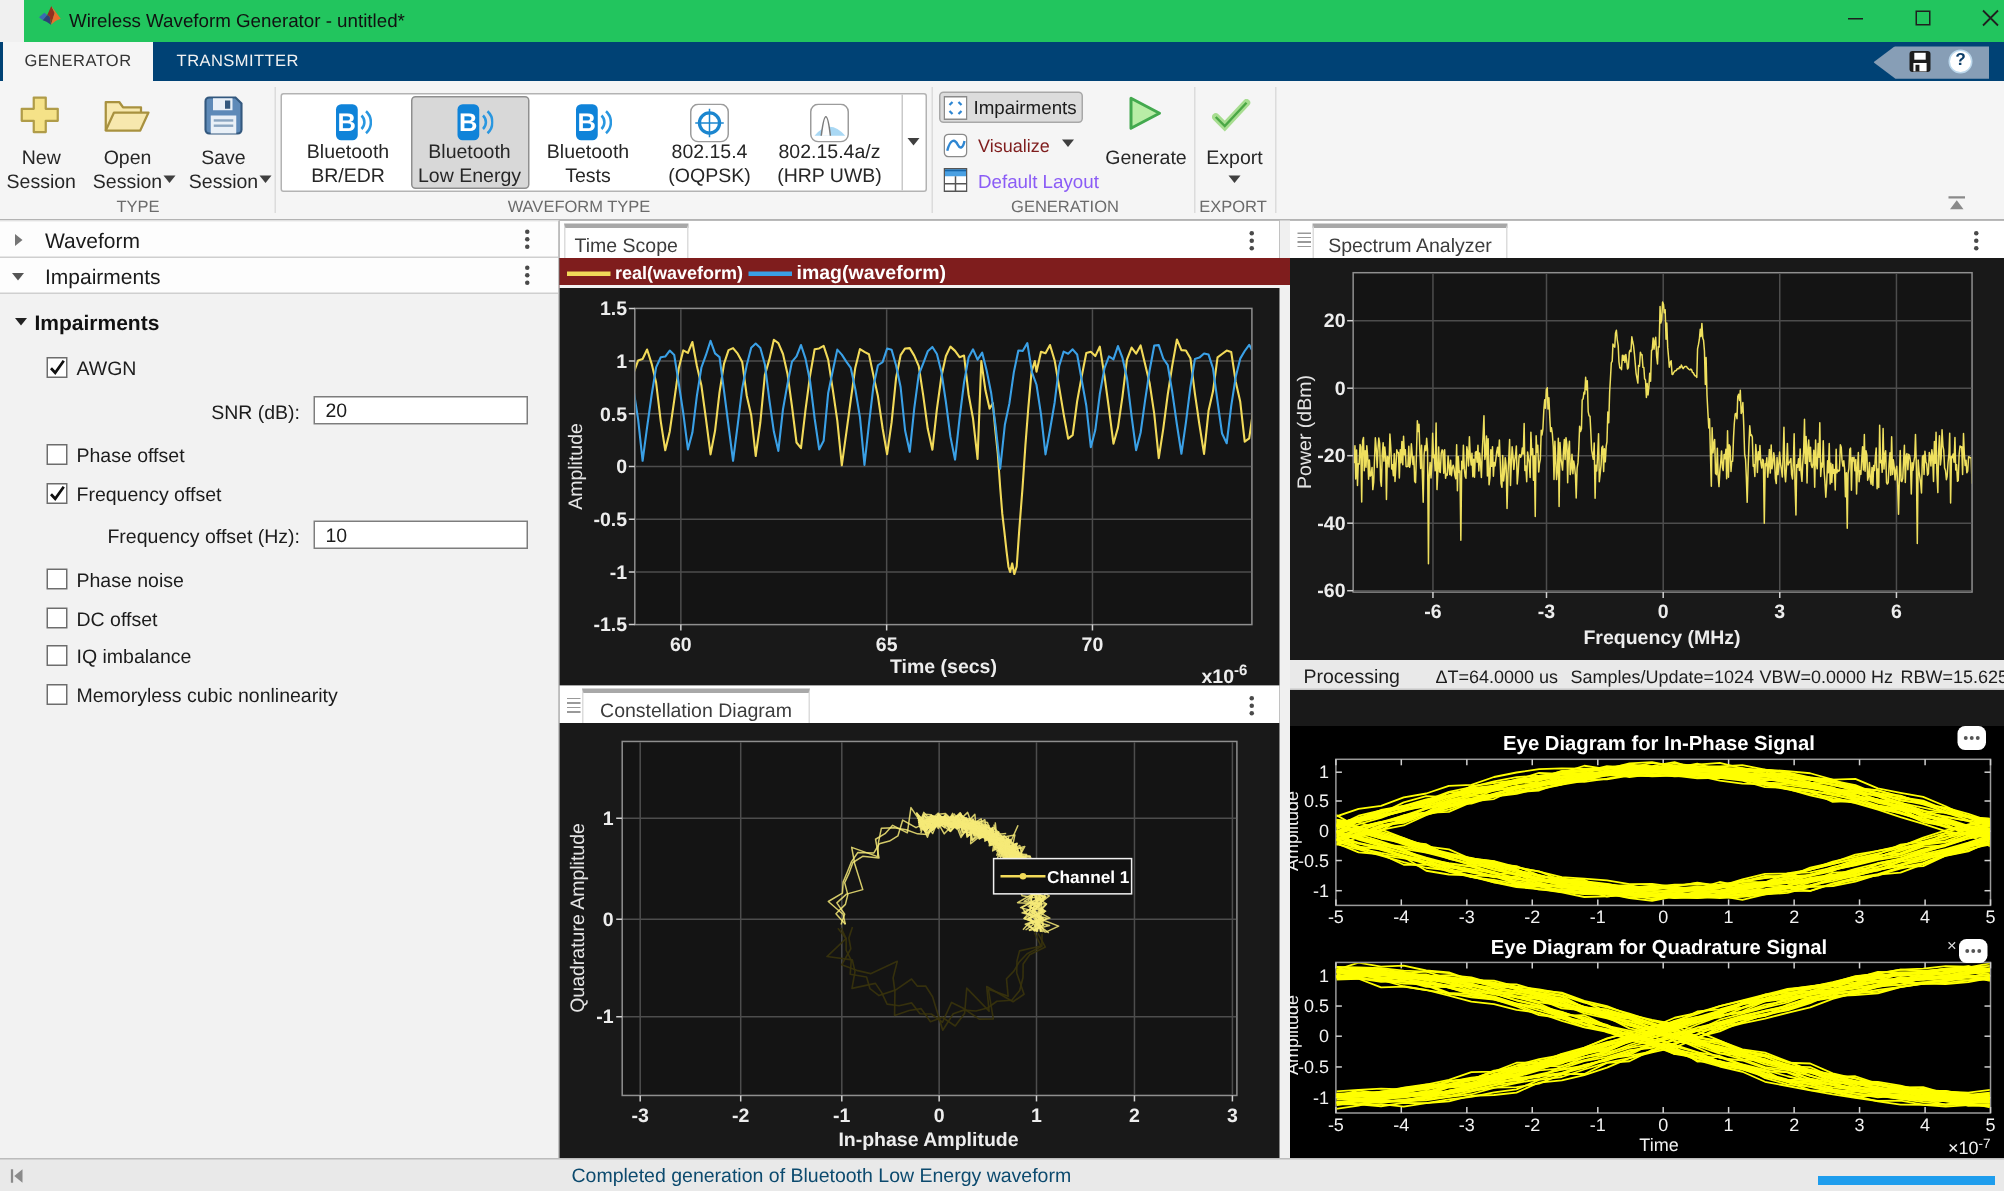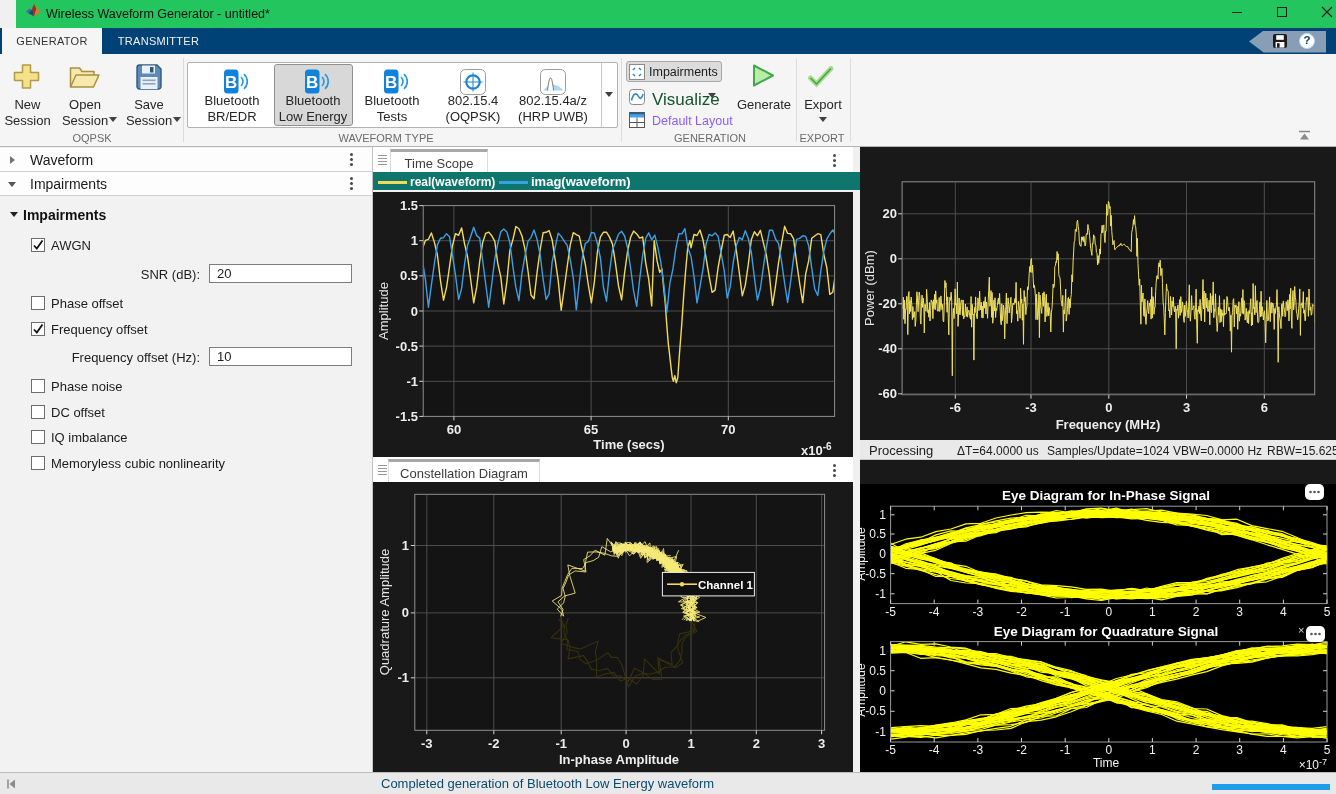--- a/index.html
+++ b/index.html
@@ -82,21 +82,21 @@
       <svg class="abs" style="left:135px;top:9px" width="28" height="28" viewBox="0 0 28 28">
         <path d="M2,4.5 a2.5,2.5 0 0 1 2.5,-2.5 H22 l4,4 V23.5 a2.5,2.5 0 0 1 -2.5,2.5 H4.5 a2.5,2.5 0 0 1 -2.5,-2.5 z" fill="#5e8ab8" stroke="#33587e" stroke-width="1.4"></path>
         <rect x="7" y="2.5" width="13" height="8" fill="#e9f0f7"></rect>
         <rect x="15" y="4" width="3.5" height="5.5" fill="#33587e"></rect>
         <rect x="5.5" y="14" width="17" height="12" fill="#e9f0f7"></rect>
         <rect x="7.5" y="16.5" width="13" height="1.6" fill="#8aa5c0"></rect>
         <rect x="7.5" y="20" width="13" height="1.6" fill="#8aa5c0"></rect>
       </svg>
       <div class="lbl2" style="left:117px;top:43px;width:64px">Save<br>Session</div>
       <div class="dar" style="left:173px;top:63px"></div>
-      <div class="seclbl" style="left:62px;width:60px">OQPSK</div>
+      <div class="seclbl" style="left:62px;width:60px">TYPE</div>
       <div class="vsep" style="left:183px"></div>
       <div class="abs" style="left:187px;top:8px;width:431px;height:66px;background:#fff;border:1px solid #b3b3b3;border-radius:2px"></div>
       <div class="abs" style="left:601px;top:9px;width:1px;height:64px;background:#c9c9c9"></div>
       <div class="dar" style="left:605px;top:38px"></div>
       <div class="abs" style="left:274px;top:10px;width:79px;height:62px;background:#d8d8d8;border:1px solid #8f8f8f;border-radius:3px"></div>
       <svg class="abs" style="left:217px;top:15px" width="31" height="25" viewBox="0 0 31 25">
         <rect x="7" y="0.5" width="14.5" height="24" rx="3.5" fill="#0f83d9"></rect>
         <text x="14.2" y="18.5" font-size="17" font-weight="bold" fill="#fff" text-anchor="middle">B</text>
         <path d="M24,8 a6.2,6.2 0 0 1 0,9" stroke="#2a97e0" stroke-width="1.7" fill="none"></path>
         <path d="M27,5.2 a9.8,9.8 0 0 1 0,14.6" stroke="#2a97e0" stroke-width="1.7" fill="none"></path>
@@ -133,21 +133,21 @@
       <div class="abs" style="left:626px;top:7px;width:96px;height:21px;background:#dcdcdc;border:1px solid #a8a8a8;border-radius:3px"></div>
       <svg class="abs" style="left:629px;top:10px" width="16" height="16" viewBox="0 0 16 16">
         <rect x="0.5" y="0.5" width="15" height="15" fill="#fff" stroke="#8a8a8a"></rect>
         <path d="M4,6 L6,4 M10,4 L12,6 M12,10 L10,12 M6,12 L4,10" stroke="#2e86d2" stroke-width="1.5" fill="none"></path>
       </svg>
       <div class="abs" style="left:649px;top:11px;font-size:12.5px;color:#1c1c1c">Impairments</div>
       <svg class="abs" style="left:629px;top:34.5px" width="16" height="16" viewBox="0 0 16 16">
         <rect x="0.5" y="0.5" width="15" height="15" rx="3" fill="#fff" stroke="#8a8a8a"></rect>
         <path d="M2.5,11.5 C4.5,3.5 7.5,3.5 9.5,7.5 C11,10.5 13,10 14,5" stroke="#2e86d2" stroke-width="1.6" fill="none"></path>
       </svg>
-      <div class="abs" style="left:652px;top:36px;font-size:17px;color:#14532d">Visualize</div>
+      <div class="abs" style="left:652px;top:36px;font-size:12px;color:#7f1d1d">Visualize</div>
       <div class="dar" style="left:708px;top:39px"></div>
       <svg class="abs" style="left:629px;top:58px" width="16" height="16" viewBox="0 0 16 16">
         <rect x="0.5" y="0.5" width="15" height="15" fill="#fff" stroke="#555"></rect>
         <rect x="1" y="1" width="14" height="4.5" fill="#4aa0e2"></rect>
         <rect x="1" y="1" width="14" height="1.2" fill="#1565a8"></rect>
         <path d="M8,5.5 V15.5 M1,10.5 H15" stroke="#555" stroke-width="1"></path>
       </svg>
       <div class="abs" style="left:652px;top:59.5px;font-size:12.5px;color:#8b5cf6">Default Layout</div>
       <svg class="abs" style="left:751px;top:10px" width="24" height="24" viewBox="0 0 24 24">
         <path d="M3,1.5 L22,11.5 L3,21.5 z" fill="#b9eda6" stroke="#43a94e" stroke-width="2" stroke-linejoin="round"></path>
@@ -204,24 +204,24 @@
       <div class="cb" style="left:31px;top:258px"></div>
       <div class="cl" style="left:51px;top:258px">DC offset</div>
       <div class="cb" style="left:31px;top:283px"></div>
       <div class="cl" style="left:51px;top:283px">IQ imbalance</div>
       <div class="cb" style="left:31px;top:309px"></div>
       <div class="cl" style="left:51px;top:309px">Memoryless cubic nonlinearity</div>
     </div>
     <div class="panel" style="left:373px;top:147px;width:480px;height:310px">
       <div class="phead">
         <span class="handle"></span>
-        <div class="ptab" style="left:17px;width:98px;border-top-color:#a8a8a8">Time Scope</div>
+        <div class="ptab" style="left:3px;width:83px;border-top-color:#a8a8a8">Time Scope</div>
         <span class="kebab" style="right:17px;top:7px;position:absolute"></span>
       </div>
-      <div class="abs" style="left:0;top:25px;width:538px;height:20px;background:#0f766e;border-bottom:2px solid #f2f2f2">
+      <div class="abs" style="left:0;top:25px;width:538px;height:20px;background:#7f1d1d;border-bottom:2px solid #f2f2f2">
         <div class="abs" style="left:5px;top:9px;width:29px;height:2.5px;background:#f2da59"></div>
         <div class="abs" style="left:37px;top:3px;font-size:12px;font-weight:bold;color:#fff">real(waveform)</div>
         <div class="abs" style="left:126px;top:9px;width:29px;height:2.5px;background:#3aa0e6"></div>
         <div class="abs" style="left:158px;top:2px;font-size:13px;font-weight:bold;color:#fff">imag(waveform)</div>
       </div>
       <svg style="left:0;top:47px" width="480" height="263" viewBox="0 0 480 263">
         <rect class="axbox" x="50.2" y="11.6" width="411.4" height="210.8"></rect>
         <line class="grid" x1="50.7" y1="46.7" x2="461.1" y2="46.7"></line>
         <line class="grid" x1="50.7" y1="81.9" x2="461.1" y2="81.9"></line>
         <line class="grid" x1="50.7" y1="117.0" x2="461.1" y2="117.0"></line>
@@ -256,20 +256,25 @@
         <text class="gtxt" x="45" y="226.9" text-anchor="end">-1.5</text>
         <text class="gtxt" x="80.9" y="240" text-anchor="middle">60</text>
         <text class="gtxt" x="218.1" y="240" text-anchor="middle">65</text>
         <text class="gtxt" x="355.3" y="240" text-anchor="middle">70</text>
         <text class="atxt" x="15" y="117" text-anchor="middle" transform="rotate(-90 15 117)">Amplitude</text>
         <text class="gtxt" x="256" y="254.5" text-anchor="middle" font-size="14">Time (secs)</text>
         <text class="gtxt" x="428" y="261" font-weight="normal">x10<tspan dy="-5" font-size="10">-6</tspan></text>
       </svg>
     </div>
     <div class="panel" style="left:860px;top:147px;width:476px;height:293px">
+      <div class="phead">
+        <span class="handle"></span>
+        <div class="ptab" style="left:15px;width:130px;border-top-color:#a8a8a8">Spectrum Analyzer</div>
+        <span class="kebab" style="right:17px;top:7px;position:absolute"></span>
+      </div>
       <svg style="left:0;top:25px" width="476" height="268" viewBox="0 0 476 268">
         <rect class="axbox" x="42.1" y="9.8" width="412.6" height="212.9"></rect>
         <line class="grid" x1="42.6" y1="41.8" x2="454.2" y2="41.8"></line>
         <line class="grid" x1="42.6" y1="86.8" x2="454.2" y2="86.8"></line>
         <line class="grid" x1="42.6" y1="131.8" x2="454.2" y2="131.8"></line>
         <line class="grid" x1="42.6" y1="176.8" x2="454.2" y2="176.8"></line>
         <line class="grid" x1="42.6" y1="221.8" x2="454.2" y2="221.8"></line>
         <line class="grid" x1="95.3" y1="10.3" x2="95.3" y2="222.2"></line>
         <line class="grid" x1="171.0" y1="10.3" x2="171.0" y2="222.2"></line>
         <line class="grid" x1="248.8" y1="10.3" x2="248.8" y2="222.2"></line>

